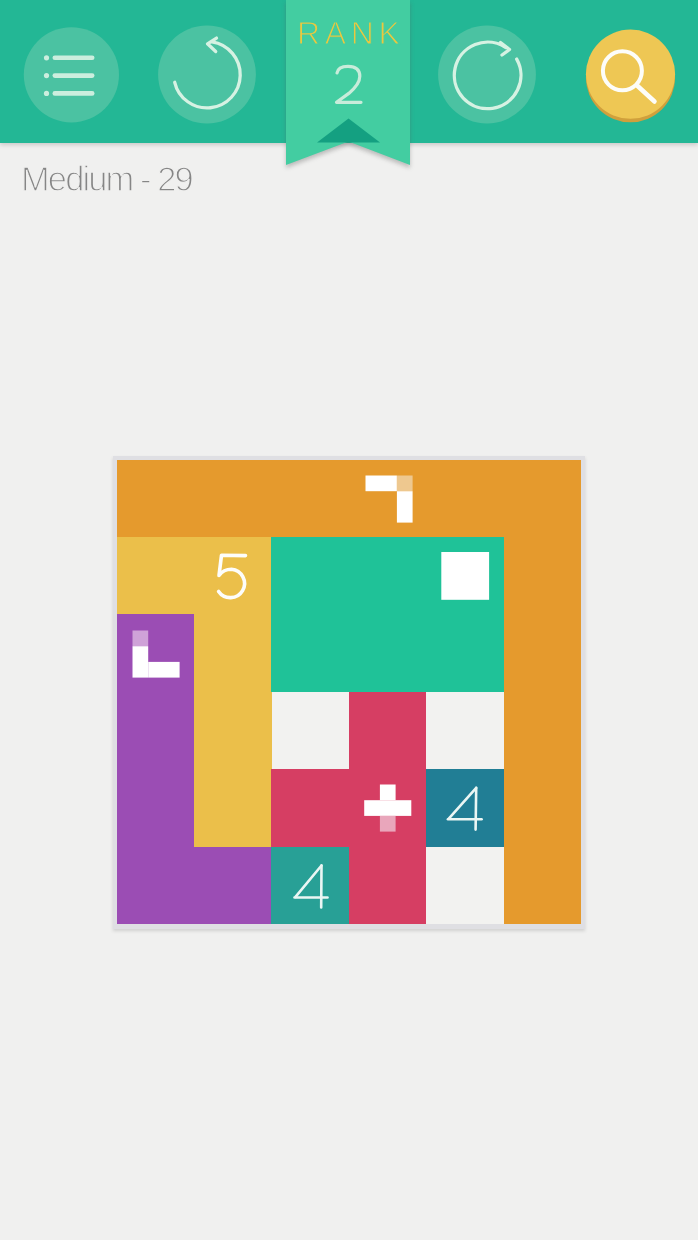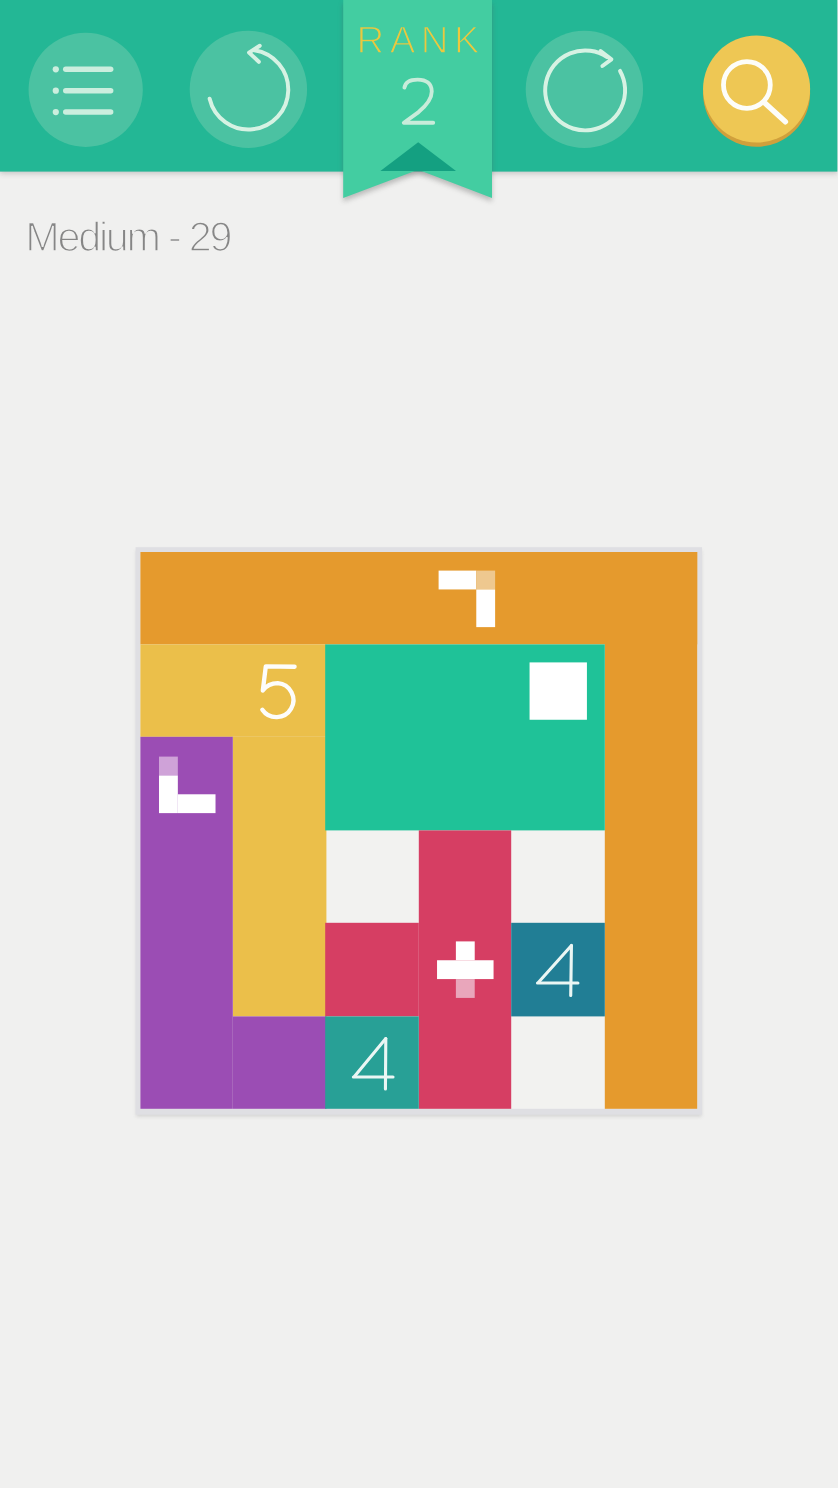--- a/index.html
+++ b/index.html
@@ -49,21 +49,21 @@
 
 <svg class="abs" style="left:560px;top:0;" width="138" height="142" viewBox="560 0 138 142">
   <circle cx="630.5" cy="77.7" r="44.6" fill="#d0a03c"></circle>
   <circle cx="630.5" cy="74.2" r="44.6" fill="#eec754"></circle>
   <g fill="none" stroke="#fdfdf9" stroke-linecap="round">
     <circle cx="622.4" cy="70.8" r="19.5" stroke-width="4"></circle>
     <line x1="637.6" y1="86" x2="654.5" y2="101.5" stroke-width="4.5"></line>
   </g>
 </svg>
 
-<div class="abs" style="left:21px;top:179px;font-size:34.5px;color:#868686;letter-spacing:-1.9px;-webkit-text-stroke:1.3px #f0f0ef;">Medium - 29</div>
+<div class="abs" style="left:21px;top:160px;font-size:34.5px;color:#868686;letter-spacing:-1.9px;-webkit-text-stroke:1.3px #f0f0ef;">Medium - 29</div>
 
 <div class="abs" style="left:112.5px;top:456px;width:472.2px;height:472.5px;background:#dfdfe3;box-shadow:0 2px 3px rgba(120,120,120,0.25);"></div>
 
 <div class="abs" style="left:116.5px;top:459.5px;width:464.9px;height:464.5px;background:#f2f2f0;"></div>
 
 <div class="abs" style="left:116.5px;top:459.5px;width:464.9px;height:77.4px;background:#e59a2d;"></div>
 <div class="abs" style="left:503.9px;top:459.5px;width:77.5px;height:464.5px;background:#e59a2d;"></div>
 
 <div class="abs" style="left:116.5px;top:536.9px;width:155px;height:77.4px;background:#ebbf4a;"></div>
 <div class="abs" style="left:194px;top:614.3px;width:77.5px;height:232.3px;background:#ebbf4a;"></div>

